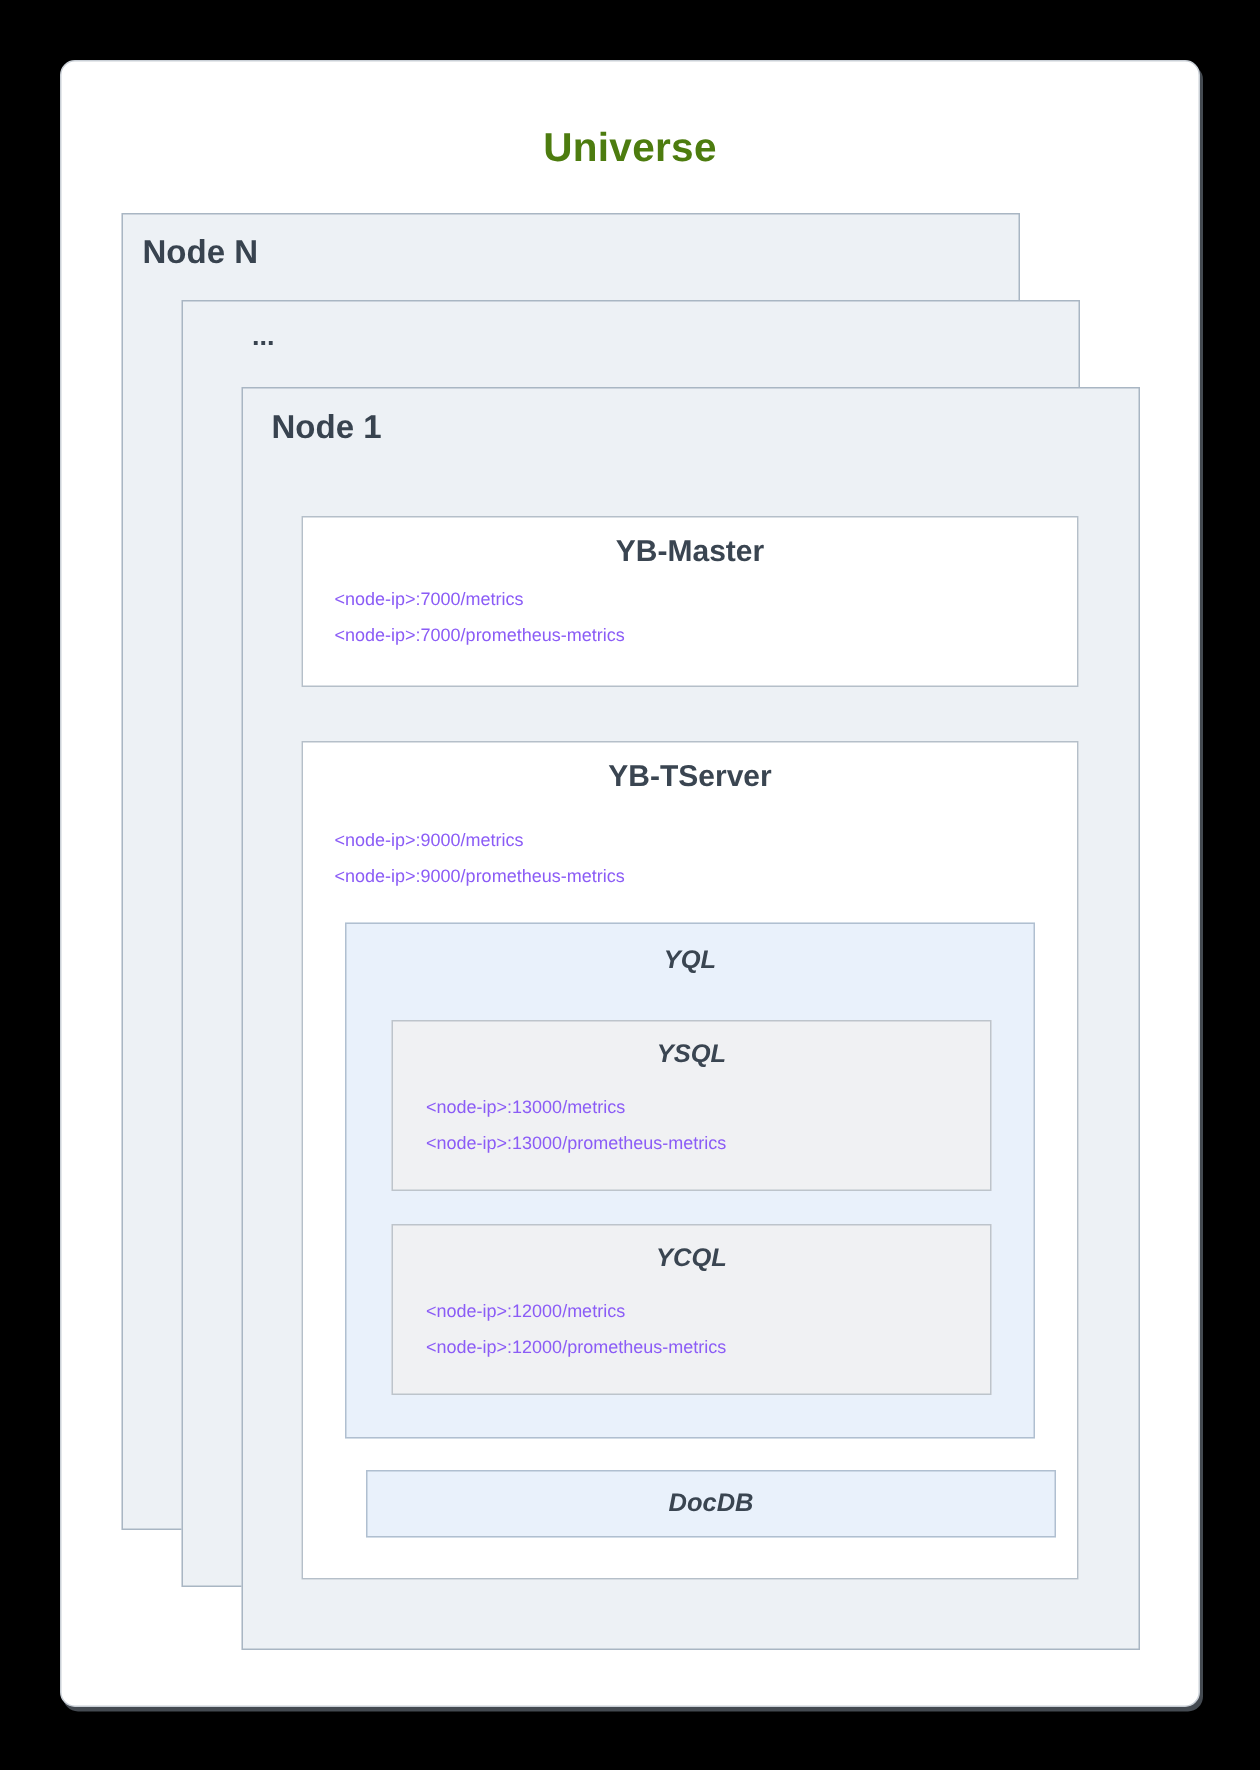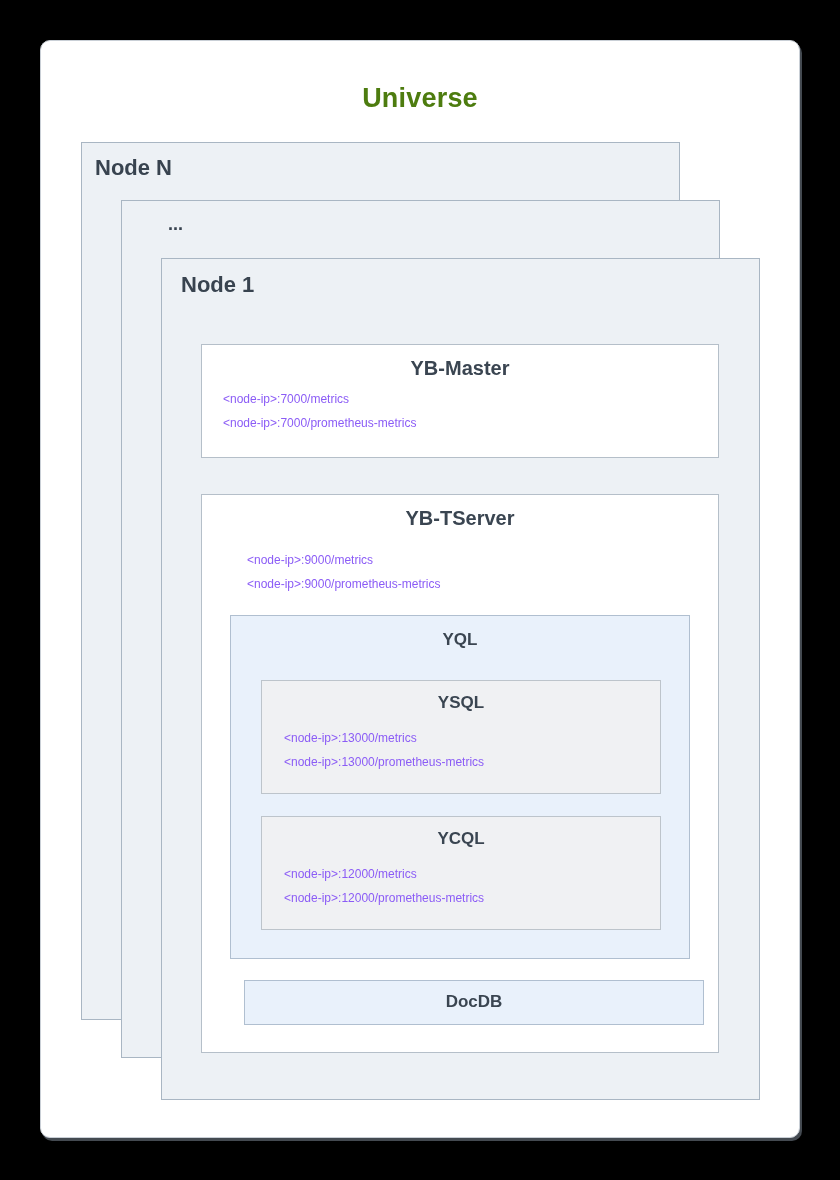--- a/index.html
+++ b/index.html
@@ -73,34 +73,35 @@
   }
   .endpoints {
     position: absolute;
     left: 21px;
     font-size: 12px;
     line-height: 24px;
     color: #8b5cf6;
     white-space: nowrap;
   }
   #yb-master .endpoints  { top: 42px; }
-  #yb-tserver .endpoints { top: 53px; margin-left: 24px; }
+  #yb-tserver .endpoints { top: 53px; }
   
   .api-box {
     background: #e9f1fb;
     border: 1.5px solid #b0bfd0;
   }
   #yql   { left: 230px; top: 615px; width: 460px; height: 344px; }
   #docdb { left: 244px; top: 980px; width: 460px; height: 45px; }
   .api-title {
     margin-top: 14px;
     text-align: center;
     font-size: 17px;
     font-weight: bold;
     color: #3a4551;
+    font-style: italic;
   }
   #docdb .api-title { margin: 0; line-height: 42px; }
   
   .sub-api-box {
     background: #f0f1f3;
     border: 1.5px solid #bdc4cb;
   }
   #ysql { left: 261px; top: 680px; width: 400px; height: 114px; }
   #ycql { left: 261px; top: 816px; width: 400px; height: 114px; }
   .sub-api-box .api-title { margin-top: 12px; }

